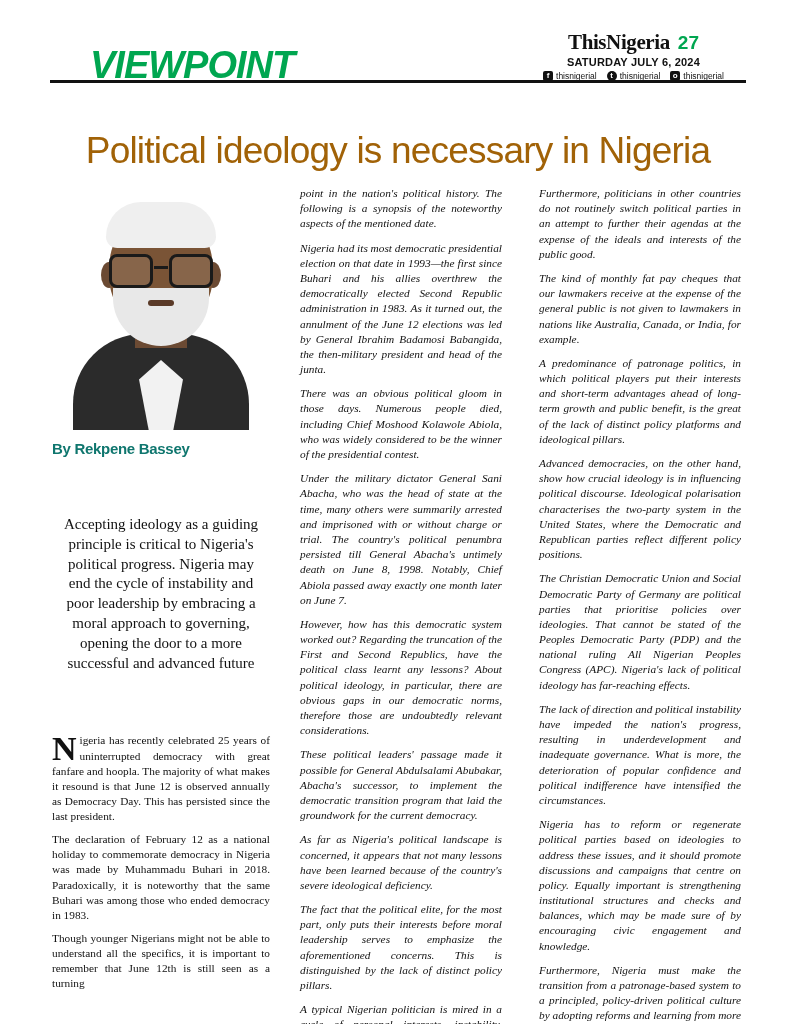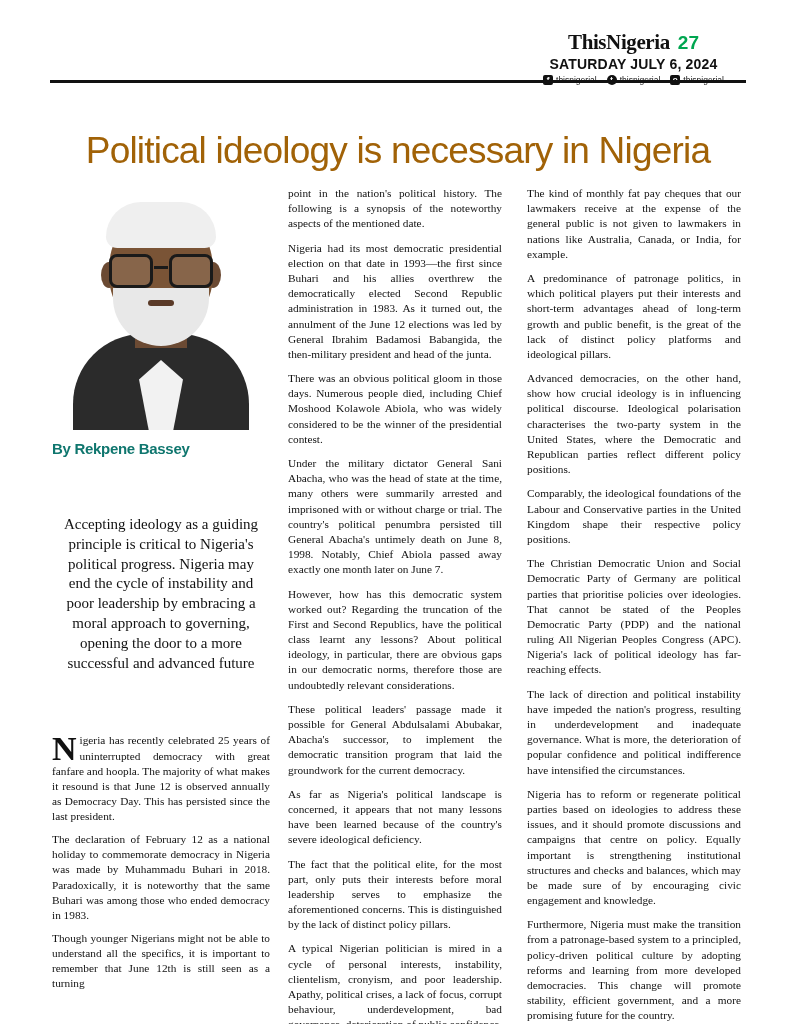--- a/index.html
+++ b/index.html
@@ -67,21 +67,21 @@
   }
   .pagenum {
     font-family: "Liberation Sans", sans-serif;
     font-size: 19px;
     font-weight: bold;
     color: #00a650;
     text-align: right;
   }
   .dateline {
     font-family: "Liberation Sans", sans-serif;
-    font-size: 14px;
+    font-size: 11px;
     font-weight: bold;
     letter-spacing: 0.2px;
     margin-top: 1px;
   }
   .social-row {
     margin-top: 3px;
     display: flex;
     align-items: center;
     justify-content: center;
     gap: 10px;
@@ -170,21 +170,21 @@
 
   
   .col {
     position: absolute;
     top: 186px;
     font-size: 11.3px;
     line-height: 1.345;
     text-align: justify;
     hyphens: auto;
   }
-  .col p { margin: 0 0 9px 0; }
+  .col p { margin: 0 0 9px 12px; font-style: italic; }
   .col.mid { left: 288px; width: 214px; }
   .col.right { left: 527px; width: 214px; }
 
   
   .ph-bg { position: absolute; inset: 0; background: #ffffff; }
   .ph-body {
     position: absolute;
     left: 50%;
     bottom: 0;
     transform: translateX(-50%);
@@ -278,20 +278,21 @@
     background: #f2f2f2;
     clip-path: polygon(50% 0, 100% 28%, 78% 100%, 22% 100%, 0 28%);
   }
 </style>
 </head>
 <body>
 
 <div class="page">
 
   <div class="masthead">
+    <div class="viewpoint">VIEWPOINT</div>
 
     <div class="masthead-right">
       <div class="brand-row">
         <span class="brand">ThisNigeria</span>
         <span class="pagenum">27</span>
       </div>
       <div class="dateline">SATURDAY JULY 6, 2024</div>
       <div class="social-row">
         <span class="social-item">
           <span class="soc-ic">f</span>
@@ -350,24 +351,24 @@
     <p>Under the military dictator General Sani Abacha, who was the head of state at the time, many others were summarily arrested and imprisoned with or without charge or trial. The country's political penumbra persisted till General Abacha's untimely death on June 8, 1998. Notably, Chief Abiola passed away exactly one month later on June 7.</p>
     <p>However, how has this democratic system worked out? Regarding the truncation of the First and Second Republics, have the political class learnt any lessons? About political ideology, in particular, there are obvious gaps in our democratic norms, therefore those are undoubtedly relevant considerations.</p>
     <p>These political leaders' passage made it possible for General Abdulsalami Abubakar, Abacha's successor, to implement the democratic transition program that laid the groundwork for the current democracy.</p>
     <p>As far as Nigeria's political landscape is concerned, it appears that not many lessons have been learned because of the country's severe ideological deficiency.</p>
     <p>The fact that the political elite, for the most part, only puts their interests before moral leadership serves to emphasize the aforementioned concerns. This is distinguished by the lack of distinct policy pillars.</p>
     <p>A typical Nigerian politician is mired in a cycle of personal interests, instability, clientelism, cronyism, and poor leadership. Apathy, political crises, a lack of focus, corrupt behaviour, underdevelopment, bad governance, deterioration of public confidence, and complex internal security issues have all been exacerbated by the ideological void in our country.</p>
 
   </div>
 
   <div class="col right">
+    <p>Furthermore, politicians in other countries do not routinely switch political parties in an attempt to further their agendas at the expense of the ideals and interests of the public good.</p>
     <p>The kind of monthly fat pay cheques that our lawmakers receive at the expense of the general public is not given to lawmakers in nations like Australia, Canada, or India, for example.</p>
     <p>A predominance of patronage politics, in which political players put their interests and short-term advantages ahead of long-term growth and public benefit, is the great of the lack of distinct policy platforms and ideological pillars.</p>
     <p>Advanced democracies, on the other hand, show how crucial ideology is in influencing political discourse. Ideological polarisation characterises the two-party system in the United States, where the Democratic and Republican parties reflect different policy positions.</p>
-    <p>Comparably, the ideological foundations of the Labour and Conservative parties in the United Kingdom shape their respective policy positions.</p>
     <p>The Christian Democratic Union and Social Democratic Party of Germany are political parties that prioritise policies over ideologies. That cannot be stated of the Peoples Democratic Party (PDP) and the national ruling All Nigerian Peoples Congress (APC). Nigeria's lack of political ideology has far-reaching effects.</p>
     <p>The lack of direction and political instability have impeded the nation's progress, resulting in underdevelopment and inadequate governance. What is more, the deterioration of popular confidence and political indifference have intensified the circumstances.</p>
     <p>Nigeria has to reform or regenerate political parties based on ideologies to address these issues, and it should promote discussions and campaigns that centre on policy. Equally important is strengthening institutional structures and checks and balances, which may be made sure of by encouraging civic engagement and knowledge.</p>
     <p>Furthermore, Nigeria must make the transition from a patronage-based system to a principled, policy-driven political culture by adopting reforms and learning from more developed democracies. This change will promote stability, efficient government, and a more promising future for the country.</p>
 
   </div>
 
 </div>
 
 </body></html>

